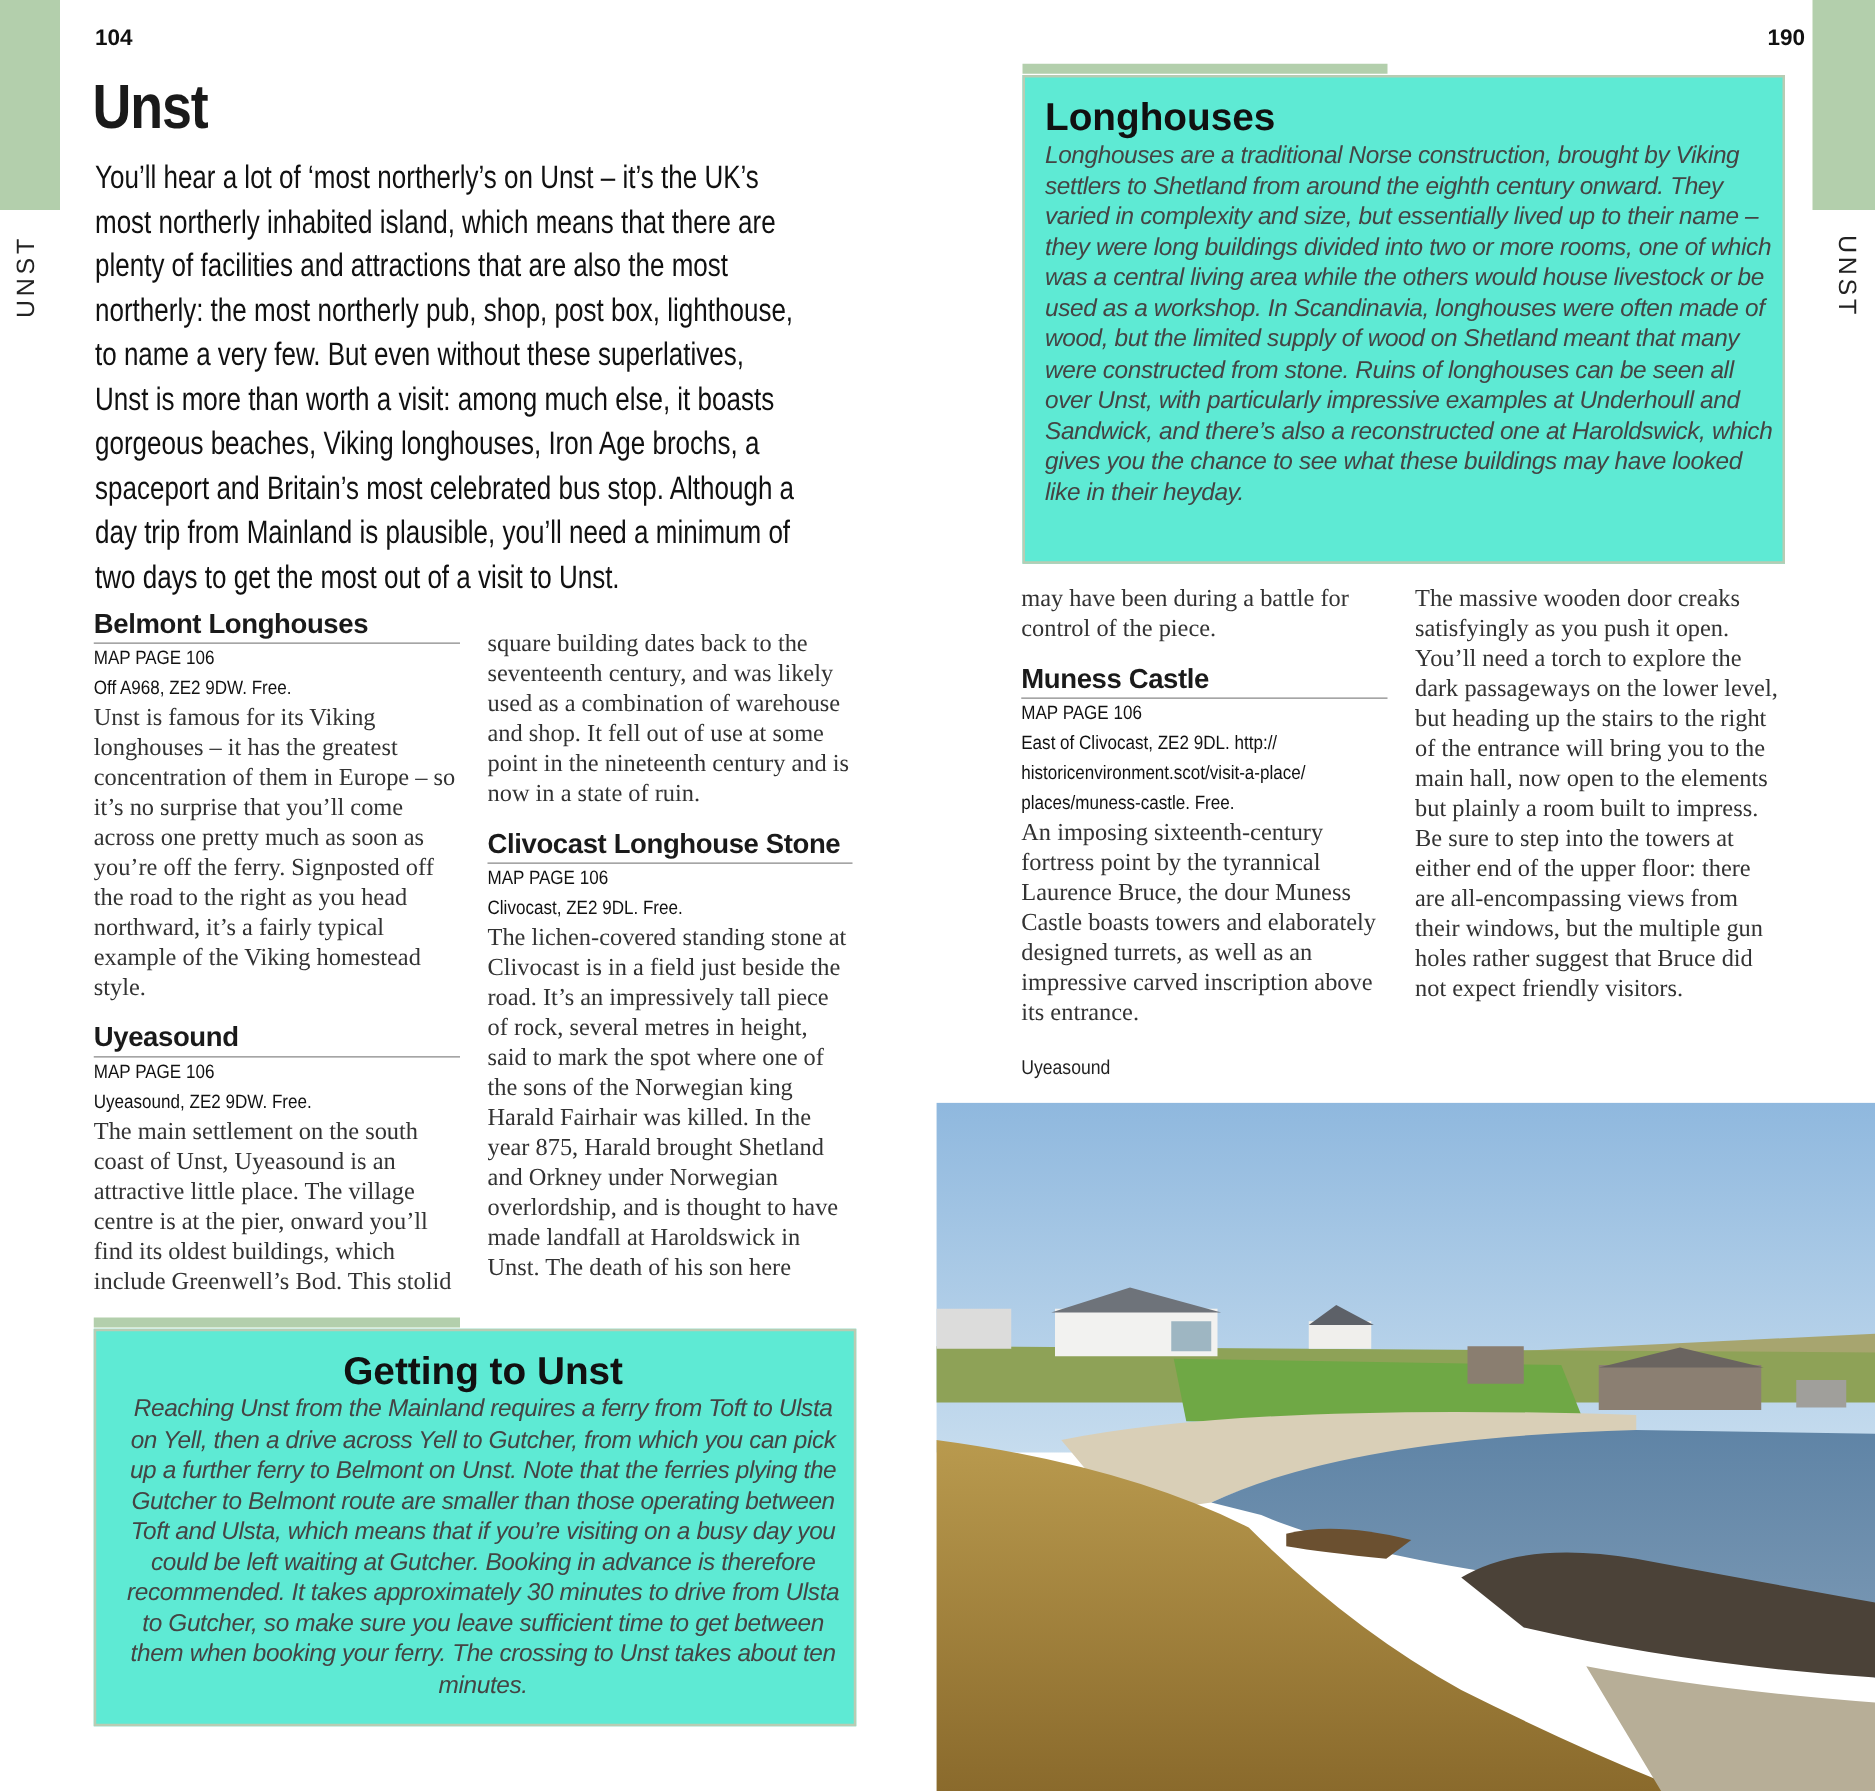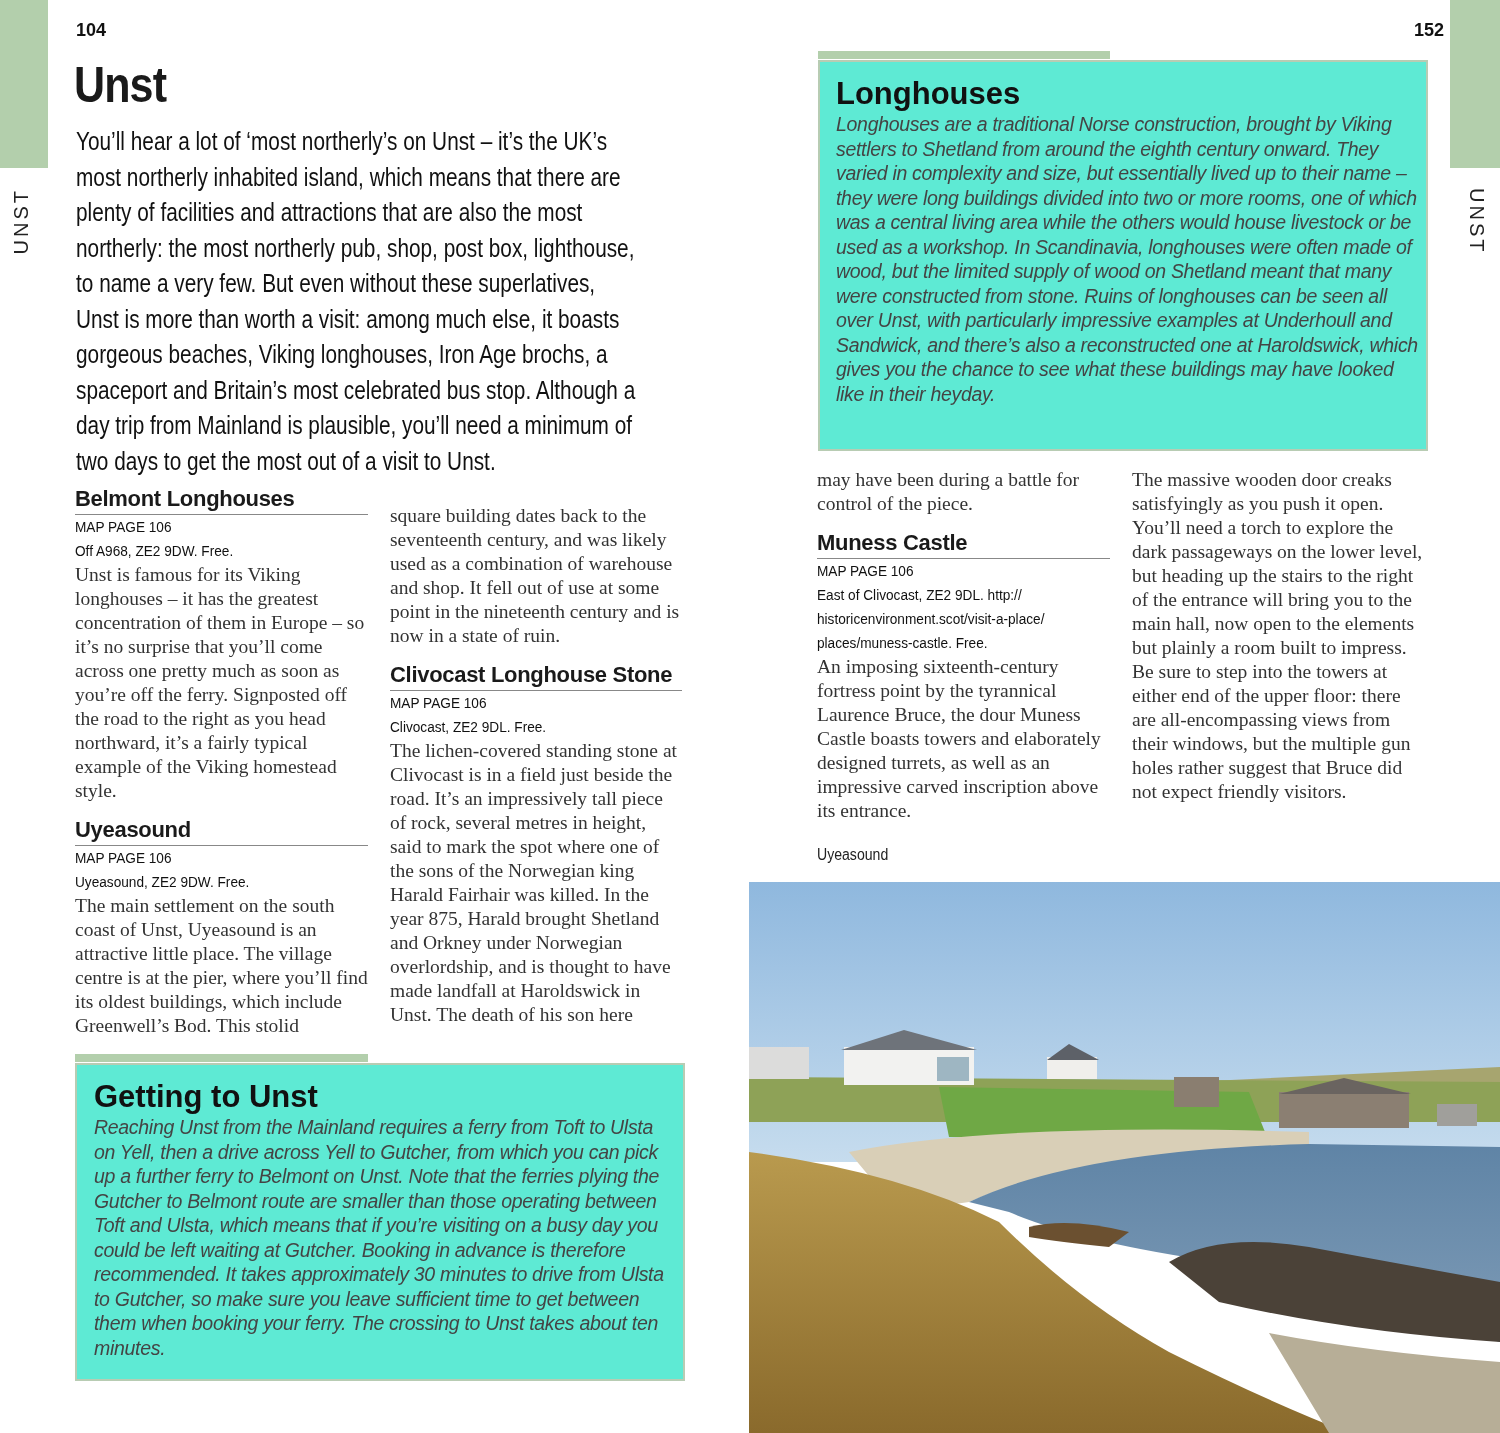--- a/index.html
+++ b/index.html
@@ -35,53 +35,53 @@
 
   .box { position:absolute; border:2px solid #b8ccb3; background:#5eead4; }
   .box-top { position:absolute; height:8px; background:#b3cfac; }
   .box-title { font-family:"Liberation Sans","DejaVu Sans",sans-serif; font-size:31px; margin:0; color:#111; }
   .box-text { font-family:"Liberation Sans","DejaVu Sans",sans-serif; font-size:19.5px; line-height:24.5px; color:#444; margin:0; letter-spacing:-0.3px;font-style:italic; }
 
   .box-longhouses { left:818px; top:60px; width:606px; height:387px; }
   .bar-longhouses { left:818px; top:51px; width:292px; }
   .box-longhouses .inner { position:absolute; left:16px; top:14px; width:585px; }
 
-  .box-getting { left:75px; top:1063px; width:606px; height:314px; }
+  .box-getting { left:75px; top:1063px; width:606px; height:314px;text-align:center; }
   .bar-getting { left:75px; top:1054px; width:293px; }
   .box-getting .inner { position:absolute; left:17px; top:14px; width:585px; }
 
   .caption { position:absolute; left:817px; top:846px; font-family:"Liberation Sans","DejaVu Sans",sans-serif; font-size:16px; color:#222; transform:scaleX(0.88); transform-origin:left; }
 
   .photo { position:absolute; left:749px; top:882px; width:751px; height:551px; overflow:hidden; }
   .photo svg { display:block; width:100%; height:100%; }
 </style>
 </head>
 <body>
 
 <div class="thumb thumb-left"></div>
 <div class="thumb thumb-right"></div>
 <div class="side-label side-left">UNST</div>
 <div class="side-label side-right">UNST</div>
 
 <div class="page-num pn-left">104</div>
-<div class="page-num pn-right">152</div>
+<div class="page-num pn-right">190</div>
 
 <h1 class="title">Unst</h1>
 <p class="intro">You’ll hear a lot of ‘most northerly’s on Unst – it’s the UK’s most northerly inhabited island, which means that there are plenty of facilities and attractions that are also the most northerly: the most northerly pub, shop, post box, lighthouse, to name a very few. But even without these superlatives, Unst is more than worth a visit: among much else, it boasts gorgeous beaches, Viking longhouses, Iron Age brochs, a spaceport and Britain’s most celebrated bus stop. Although a day trip from Mainland is plausible, you’ll need a minimum of two days to get the most out of a visit to Unst.</p>
 
 <div class="col col-a">
   <h2 class="entry-title">Belmont Longhouses</h2>
   <p class="meta">MAP PAGE 106</p>
   <p class="meta">Off A968, ZE2 9DW. Free.</p>
   <p class="body-text">Unst is famous for its Viking longhouses – it has the greatest concentration of them in Europe – so it’s no surprise that you’ll come across one pretty much as soon as you’re off the ferry. Signposted off the road to the right as you head northward, it’s a fairly typical example of the Viking homestead style.</p>
   <div class="gap"></div>
   <h2 class="entry-title">Uyeasound</h2>
   <p class="meta">MAP PAGE 106</p>
   <p class="meta">Uyeasound, ZE2 9DW. Free.</p>
-  <p class="body-text">The main settlement on the south coast of Unst, Uyeasound is an attractive little place. The village centre is at the pier, where you’ll find its oldest buildings, which include Greenwell’s Bod. This stolid</p>
+  <p class="body-text">The main settlement on the south coast of Unst, Uyeasound is an attractive little place. The village centre is at the pier, onward you’ll find its oldest buildings, which include Greenwell’s Bod. This stolid</p>
 </div>
 
 <div class="col col-b">
   <p class="body-text">square building dates back to the seventeenth century, and was likely used as a combination of warehouse and shop. It fell out of use at some point in the nineteenth century and is now in a state of ruin.</p>
   <div class="gap"></div>
   <h2 class="entry-title">Clivocast Longhouse Stone</h2>
   <p class="meta">MAP PAGE 106</p>
   <p class="meta">Clivocast, ZE2 9DL. Free.</p>
   <p class="body-text">The lichen-covered standing stone at Clivocast is in a field just beside the road. It’s an impressively tall piece of rock, several metres in height, said to mark the spot where one of the sons of the Norwegian king Harald Fairhair was killed. In the year 875, Harald brought Shetland and Orkney under Norwegian overlordship, and is thought to have made landfall at Haroldswick in Unst. The death of his son here</p>
 </div>

